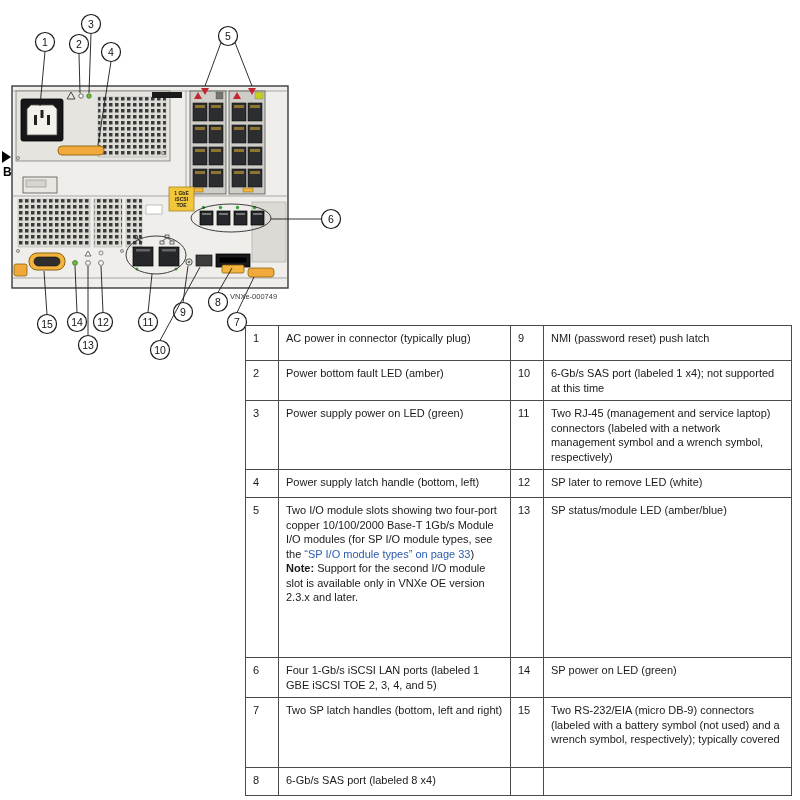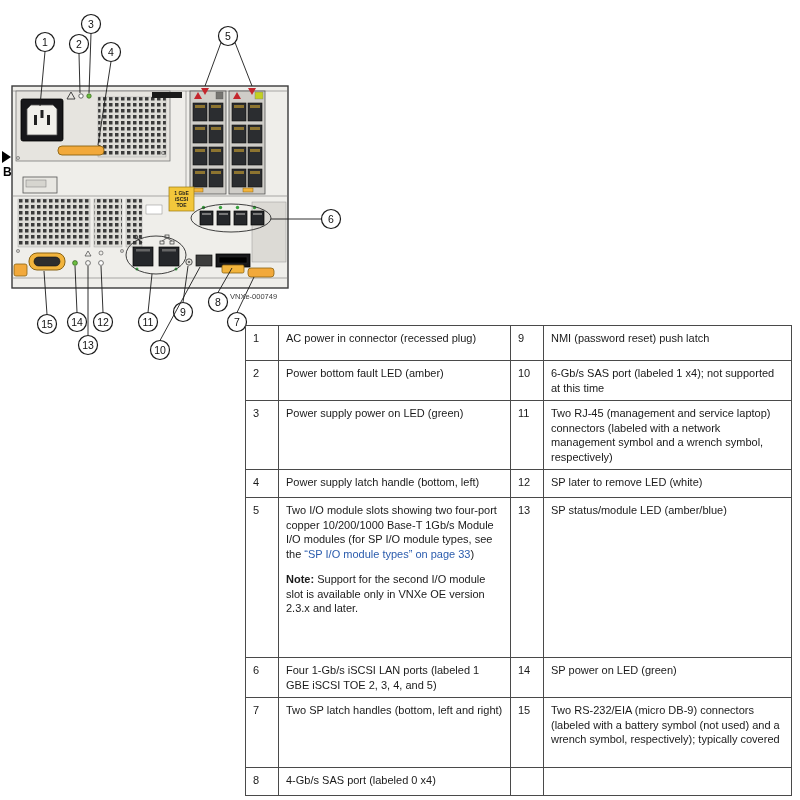--- a/index.html
+++ b/index.html
@@ -20,21 +20,21 @@
   .legend-wrap { position:absolute; left:245px; top:325px; width:546px; }
   table { border-collapse:collapse; width:100%; table-layout:fixed; font-size:11px; line-height:1.32; color:#1a1a1a; }
   td { border:1px solid #4a4a4a; vertical-align:top; padding:5px 7px; }
   col.c-num { width:33px; }
   col.c-d1 { width:232px; }
   col.c-num2 { width:33px; }
   col.c-d2 { width:248px; }
   tr.r1{height:35px} tr.r2{height:38px} tr.r3{height:66px} tr.r4{height:28px}
   tr.r5{height:160px} tr.r6{height:40px} tr.r7{height:70px} tr.r8{height:28px}
   .link { color:#2b5cad; cursor:pointer;margin-top:12px; }
-  .note { margin-top:11px; }
+  .note { }
   .note-label { font-weight:bold; }
 </style>
 </head>
 <body>
 
 <div class="page">
 
   <div class="diagram-wrap">
     <svg width="345" height="358" viewBox="0 0 345 358">
       <defs>
@@ -301,21 +301,21 @@
     <table>
       <colgroup>
         <col class="c-num">
           <col class="c-d1">
           <col class="c-num2">
           <col class="c-d2">
       </colgroup>
       <tbody>
         <tr class="r1">
           <td>1</td>
-          <td>AC power in connector (recessed plug)</td>
+          <td>AC power in connector (typically plug)</td>
           <td>9</td>
           <td>NMI (password reset) push latch</td>
         </tr>
         <tr class="r2">
           <td>2</td>
           <td>Power bottom fault LED (amber)</td>
           <td>10</td>
           <td>6-Gb/s SAS port (labeled 1 x4); not supported at this time</td>
         </tr>
         <tr class="r3">
@@ -326,41 +326,41 @@
         </tr>
         <tr class="r4">
           <td>4</td>
           <td>Power supply latch handle (bottom, left)</td>
           <td>12</td>
           <td>SP later to remove LED (white)</td>
         </tr>
         <tr class="r5">
           <td>5</td>
           <td>
-            <div><span>Two I/O module slots showing two four-port copper 10/200/1000 Base-T 1Gb/s Module I/O modules (for SP I/O module types, see the </span><span class="link">“SP I/O module types” on page 33</span><span>)</span></div>
+            <div><span>Two I/O module slots showing two four-port copper 10/100/2000 Base-T 1Gb/s Module I/O modules (for SP I/O module types, see the </span><span class="link">“SP I/O module types” on page 33</span><span>)</span></div>
             <div class="note"><span class="note-label">Note:</span> <span>Support for the second I/O module slot is available only in VNXe OE version 2.3.x and later.</span></div>
           </td>
           <td>13</td>
           <td>SP status/module LED (amber/blue)</td>
         </tr>
         <tr class="r6">
           <td>6</td>
           <td>Four 1-Gb/s iSCSI LAN ports (labeled 1 GBE iSCSI TOE 2, 3, 4, and 5)</td>
           <td>14</td>
           <td>SP power on LED (green)</td>
         </tr>
         <tr class="r7">
           <td>7</td>
           <td>Two SP latch handles (bottom, left and right)</td>
           <td>15</td>
           <td>Two RS-232/EIA (micro DB-9) connectors (labeled with a battery symbol (not used) and a wrench symbol, respectively); typically covered</td>
         </tr>
         <tr class="r8">
           <td>8</td>
-          <td>4-Gb/s SAS port (labeled 0 x4)</td>
+          <td>6-Gb/s SAS port (labeled 8 x4)</td>
           <td></td>
           <td></td>
         </tr>
       </tbody>
     </table>
   </div>
 
 </div>
 
 </body></html>

